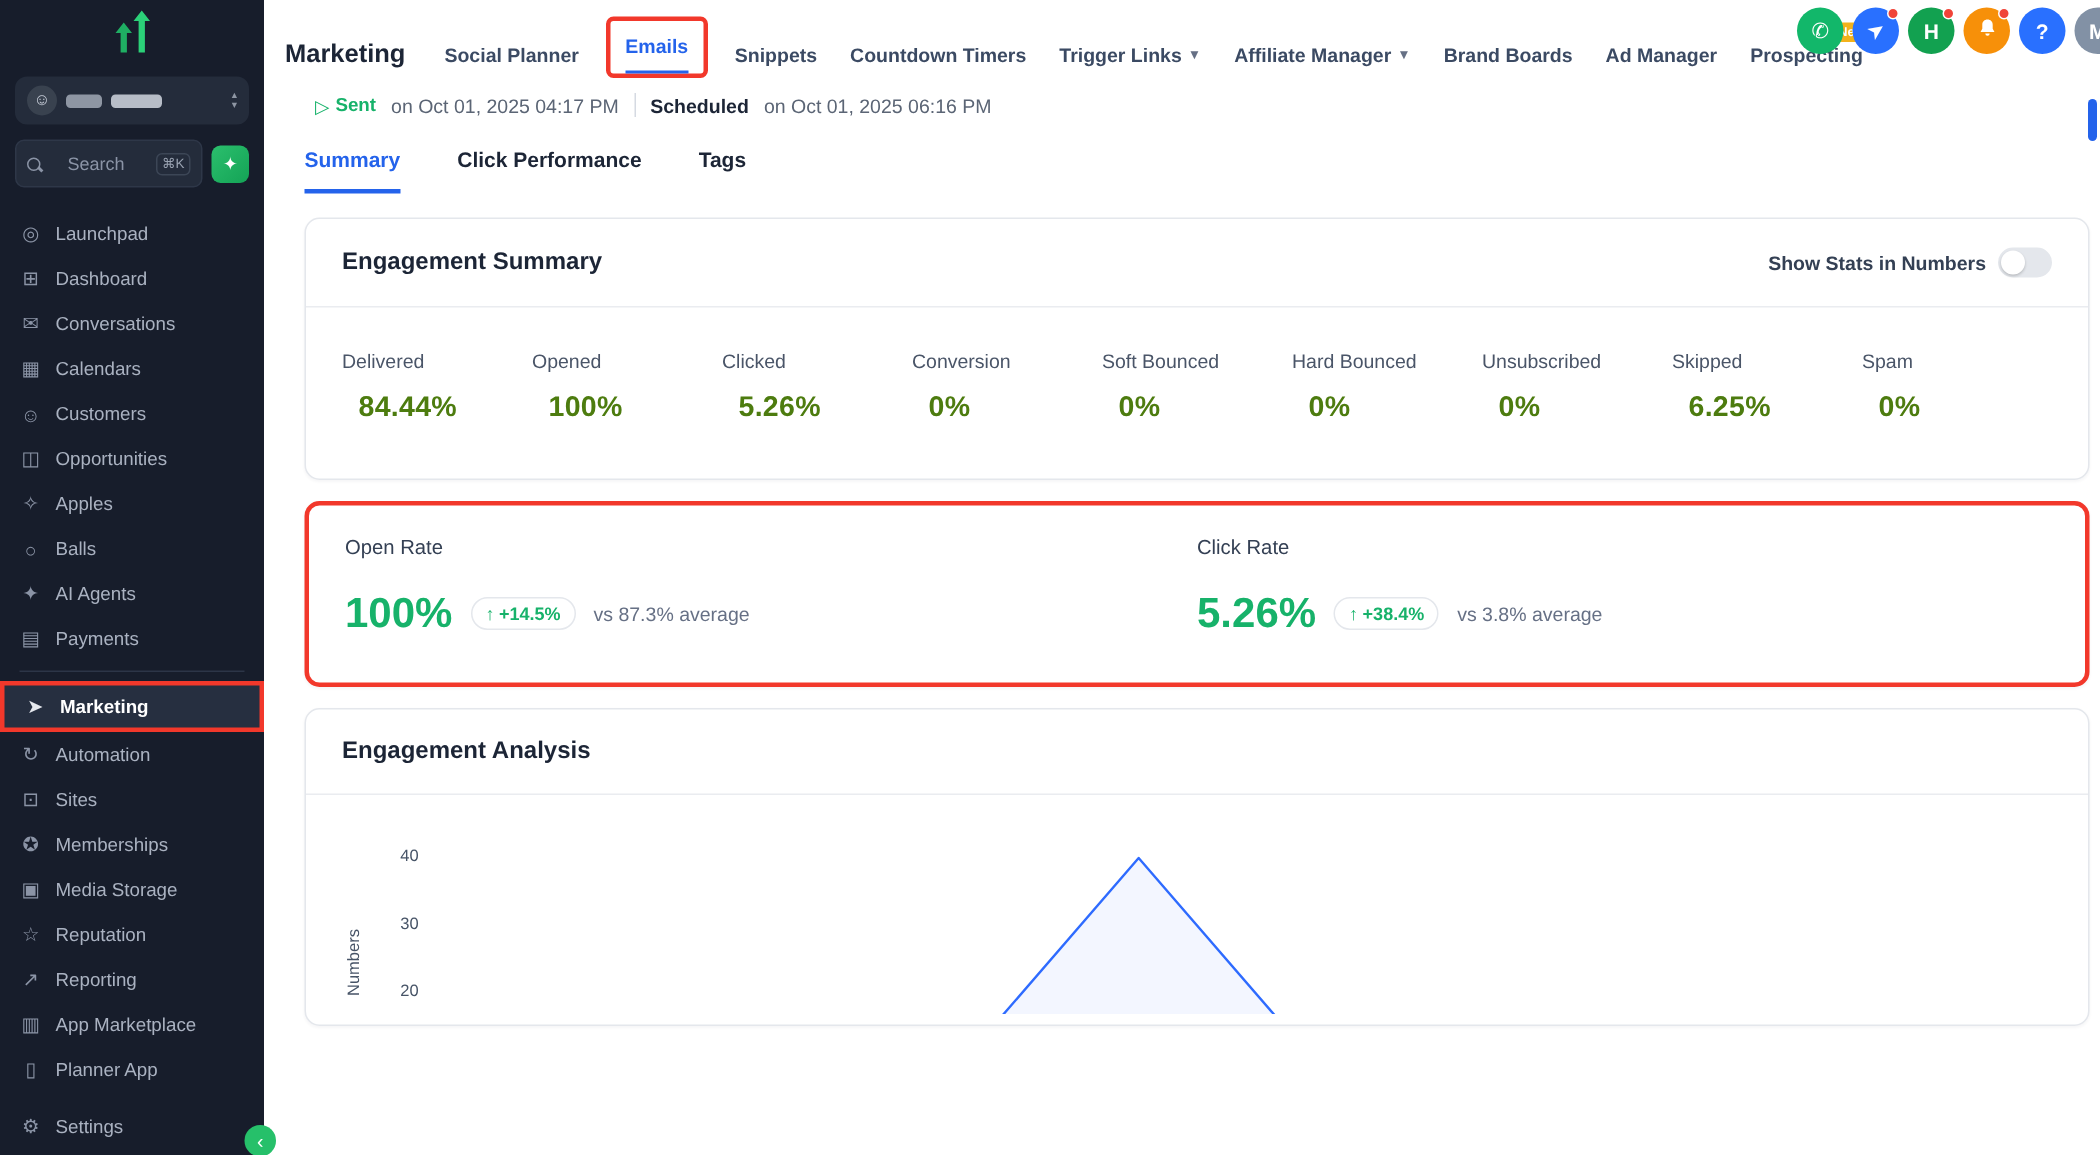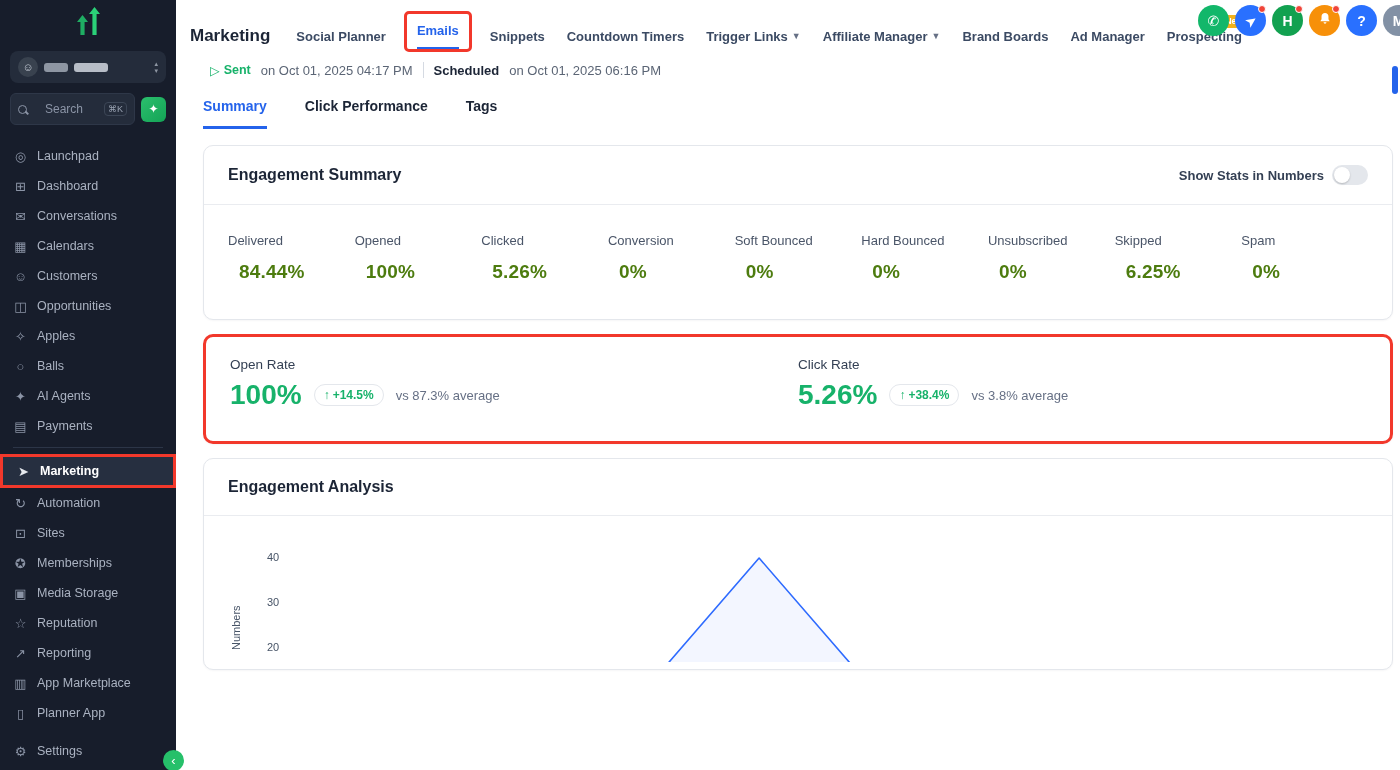--- a/index.html
+++ b/index.html
@@ -90,21 +90,21 @@
   .card-title{font-size:16px;font-weight:700;color:var(--ink);display:flex;align-items:center;gap:9px;}
   .toggle-wrap{display:flex;align-items:center;gap:8px;font-size:13px;color:#344054;font-weight:600;}
   .toggle{width:36px;height:20px;border-radius:12px;background:#e4e7ec;position:relative;cursor:pointer;}
   .toggle::after{content:'';position:absolute;top:2px;left:2px;width:16px;height:16px;border-radius:50%;
     background:#fff;box-shadow:0 1px 2px rgba(0,0,0,.2);}
   .metrics{display:grid;grid-template-columns:repeat(9,1fr);padding:28px 24px 36px;}
   .metric-label{font-size:13px;color:#4a5568;margin-bottom:13px;}
   .metric-value{font-size:19px;font-weight:600;color:#4d7c0f;letter-spacing:.2px;margin-left:11px;}
 
   .smart-body{display:grid;grid-template-columns:1fr 1fr;padding:20px 24px 30px;}
-  .rate-label{font-size:13.5px;color:#344054;font-weight:500;margin-bottom:7px;}
+  .rate-label{font-size:13.5px;color:#344054;font-weight:500;margin-bottom:21px;}
   .rate-row{display:flex;align-items:center;gap:12px;}
   .rate-value{font-size:28px;font-weight:700;color:var(--green);}
   .delta-pill{display:flex;align-items:center;gap:3px;border:1px solid var(--border);border-radius:999px;
     padding:3px 9px;font-size:12px;font-weight:700;color:var(--green);}
   .vs-text{font-size:13px;color:var(--gray);}
 
   .analysis-card{min-height:212px;}
   .date-range{display:flex;align-items:center;height:36px;border:1px solid #d0d5dd;border-radius:8px;
     width:332px;font-size:13px;color:#344054;cursor:pointer;}
   .dr-seg{flex:1;text-align:center;}

